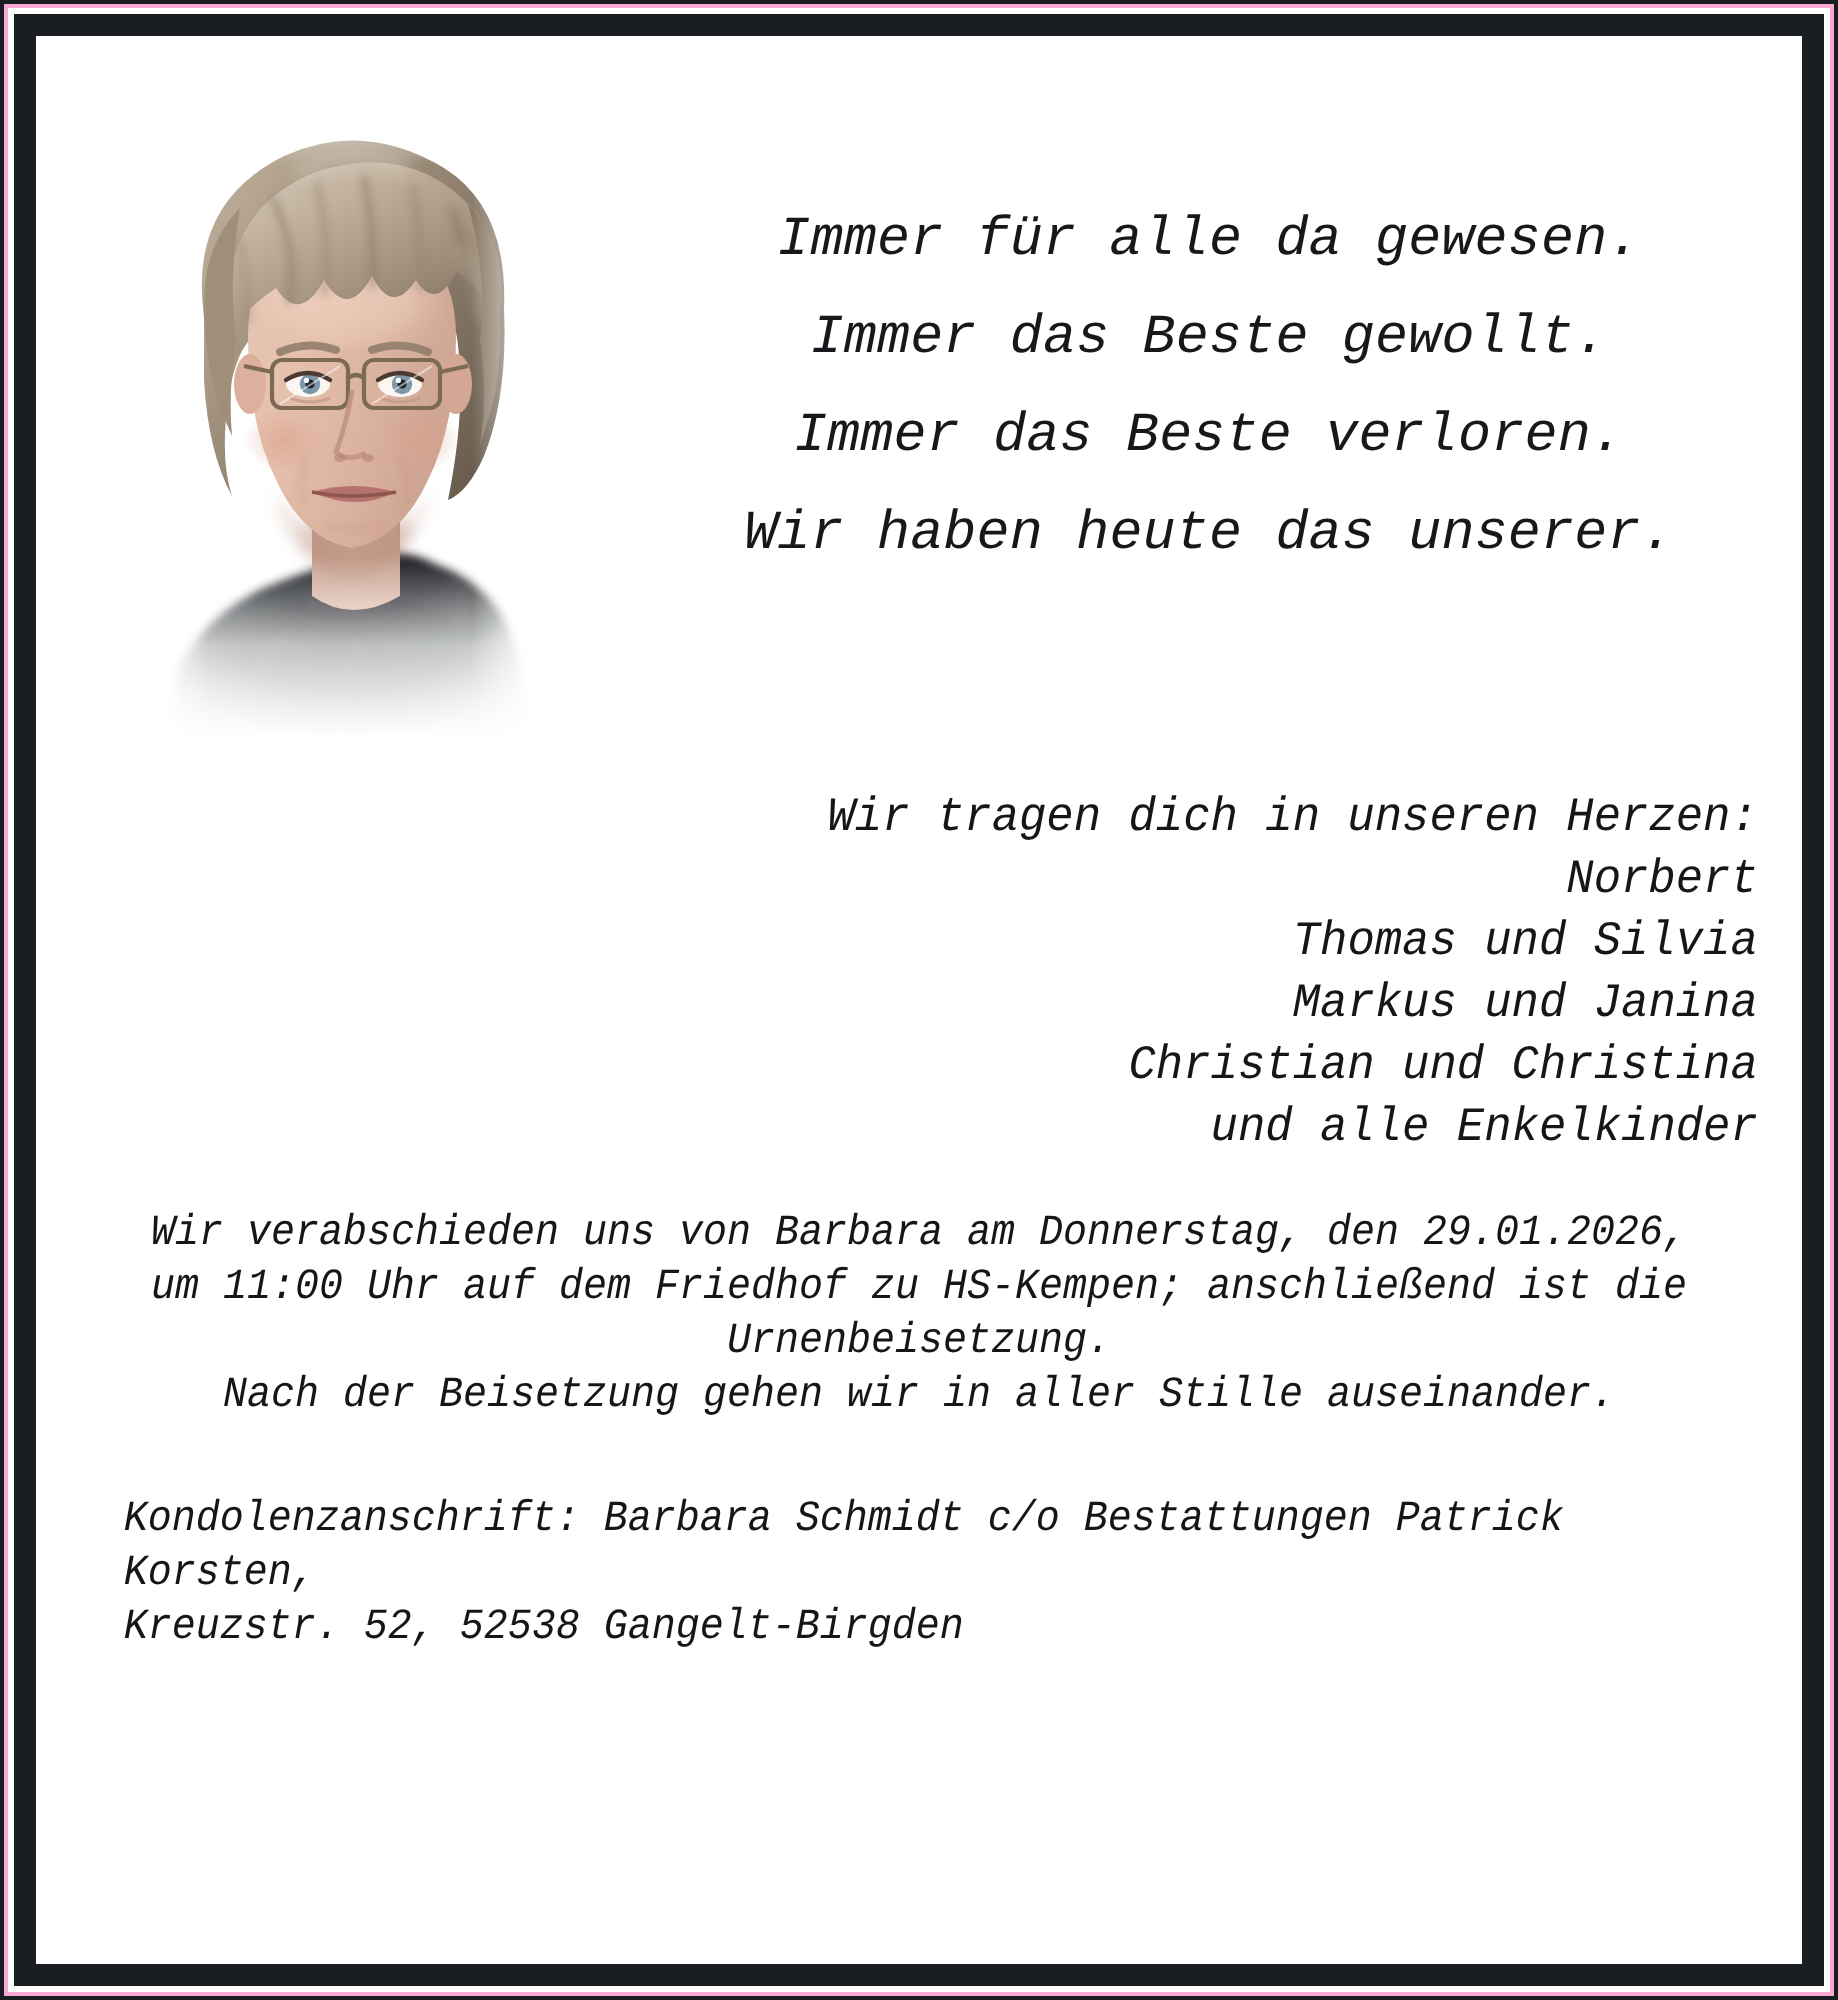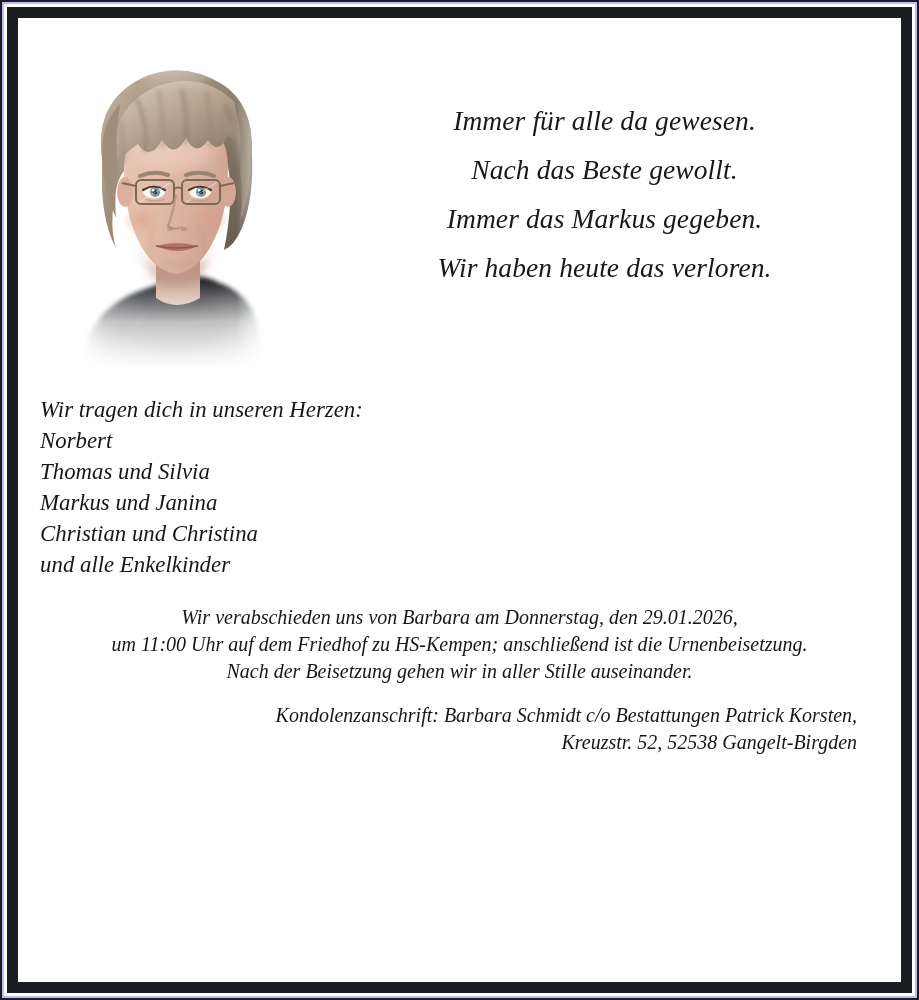--- a/index.html
+++ b/index.html
@@ -5,22 +5,22 @@
   html, body {
     margin: 0;
     padding: 0;
     background: #ffffff;
   }
   .notice {
     position: relative;
     width: 919px;
     height: 1000px;
     box-sizing: border-box;
-    background: #c4b5fd;
-    font-family: Liberation Serif, serif;
+    background: #f9a8d4;
+    font-family: Liberation Mono, monospace;
     overflow: hidden;
   }
 
   
   .border-outer {
     position: absolute;
     inset: 0;
     border: 2px solid #1a1e22;
     box-sizing: border-box;
     pointer-events: none;
@@ -151,21 +151,21 @@
   .dates {
     font-style: italic;
     font-size: 27px;
     line-height: 38px;
     white-space: pre;
     transform: scaleX(0.95);
     transform-origin: center;
   }
 
   .carry-block {
-    text-align: left;
+    text-align: right;
     color: #141618;
     margin-top: 16px;
   }
   .carry-heading {
     font-style: italic;
     font-size: 24px;
     line-height: 31px;
     transform: scaleX(0.95);
     transform-origin: center;
   }
@@ -185,23 +185,23 @@
   }
   .farewell-line {
     font-style: italic;
     font-size: 21.5px;
     line-height: 27px;
     transform: scaleX(0.93);
     transform-origin: center;
   }
 
   .condolence-block {
-    text-align: right;
+    text-align: left;
     color: #141618;
-    margin-top: 17px;
+    margin-top: 35px;
     padding: 0 14px;
   }
   .condolence-line {
     font-style: italic;
     font-size: 21.5px;
     line-height: 27px;
     transform: scaleX(0.93);
     transform-origin: center;
   }
 </style>
@@ -370,23 +370,23 @@
           </svg>
         </div>
         <div class="portrait-fade-top"></div>
         <div class="portrait-fade-left"></div>
         <div class="portrait-fade-right"></div>
         <div class="portrait-fade-bottom"></div>
       </div>
 
       <div class="verse">
         <div class="verse-line">Immer für alle da gewesen.</div>
-        <div class="verse-line">Nach das Beste gewollt.</div>
-        <div class="verse-line">Immer das Markus gegeben.</div>
-        <div class="verse-line">Wir haben heute das verloren.</div>
+        <div class="verse-line">Immer das Beste gewollt.</div>
+        <div class="verse-line">Immer das Beste verloren.</div>
+        <div class="verse-line">Wir haben heute das unserer.</div>
       </div>
     </div>
 
 
     <div class="carry-block">
       <div class="carry-heading">Wir tragen dich in unseren Herzen:</div>
       <div class="survivor">Norbert</div>
       <div class="survivor">Thomas und Silvia</div>
       <div class="survivor">Markus und Janina</div>
       <div class="survivor">Christian und Christina</div>

